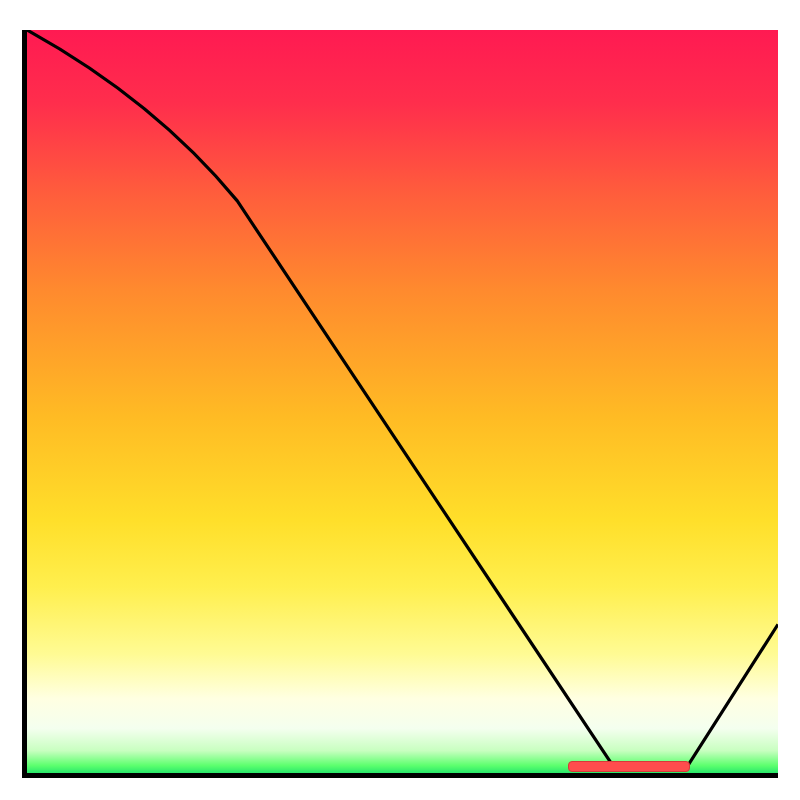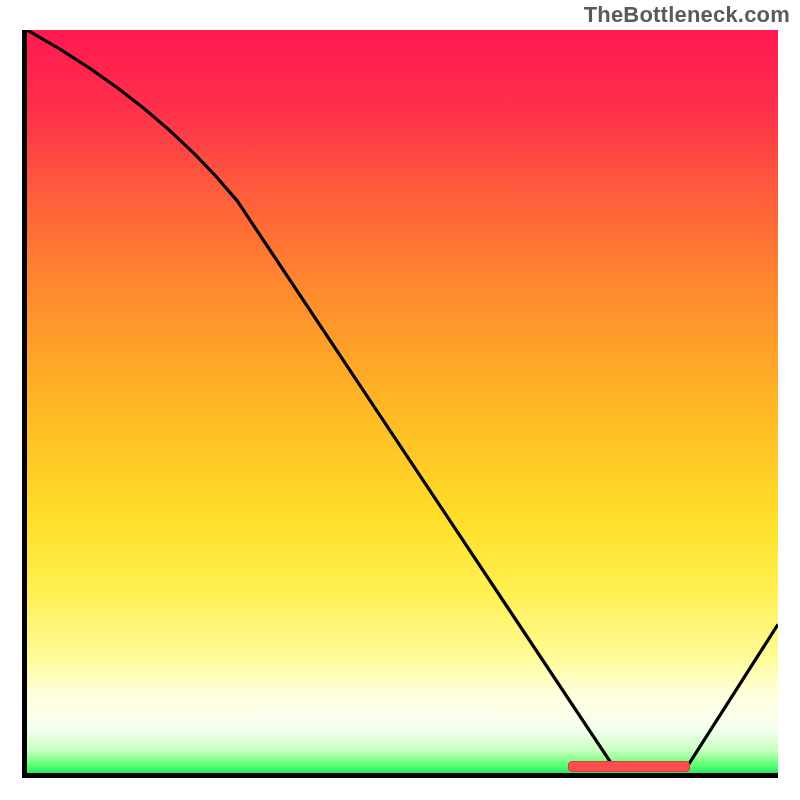--- a/index.html
+++ b/index.html
@@ -70,21 +70,20 @@
     border-radius: 4px;
     background: #ff4d4d;
     border: 1px solid #d63a3a;
   }
 </style>
 </head>
 <body>
 
 <div class="frame">
 
-  <div class="watermark">TheBottleneck.com</div>
 
   <div class="plot-area">
     <div class="gradient-bg"></div>
 
     <svg class="line-layer" viewBox="0 0 751 743" preserveAspectRatio="none">
       <path d="M 0 0 Q 127.67000000000002 70.58500000000004, 210.28000000000003 170.89 L 585.78 735.57 L 660.88 735.57 L 751 594.4" id="chart-path" fill="none" stroke="#000" stroke-width="3.2" stroke-linejoin="round"></path>
     </svg>
 
     <div class="marker-band" id="marker-band" style="left: 540.72px; width: 120.16px; top: 730.57px;"></div>
   </div>

